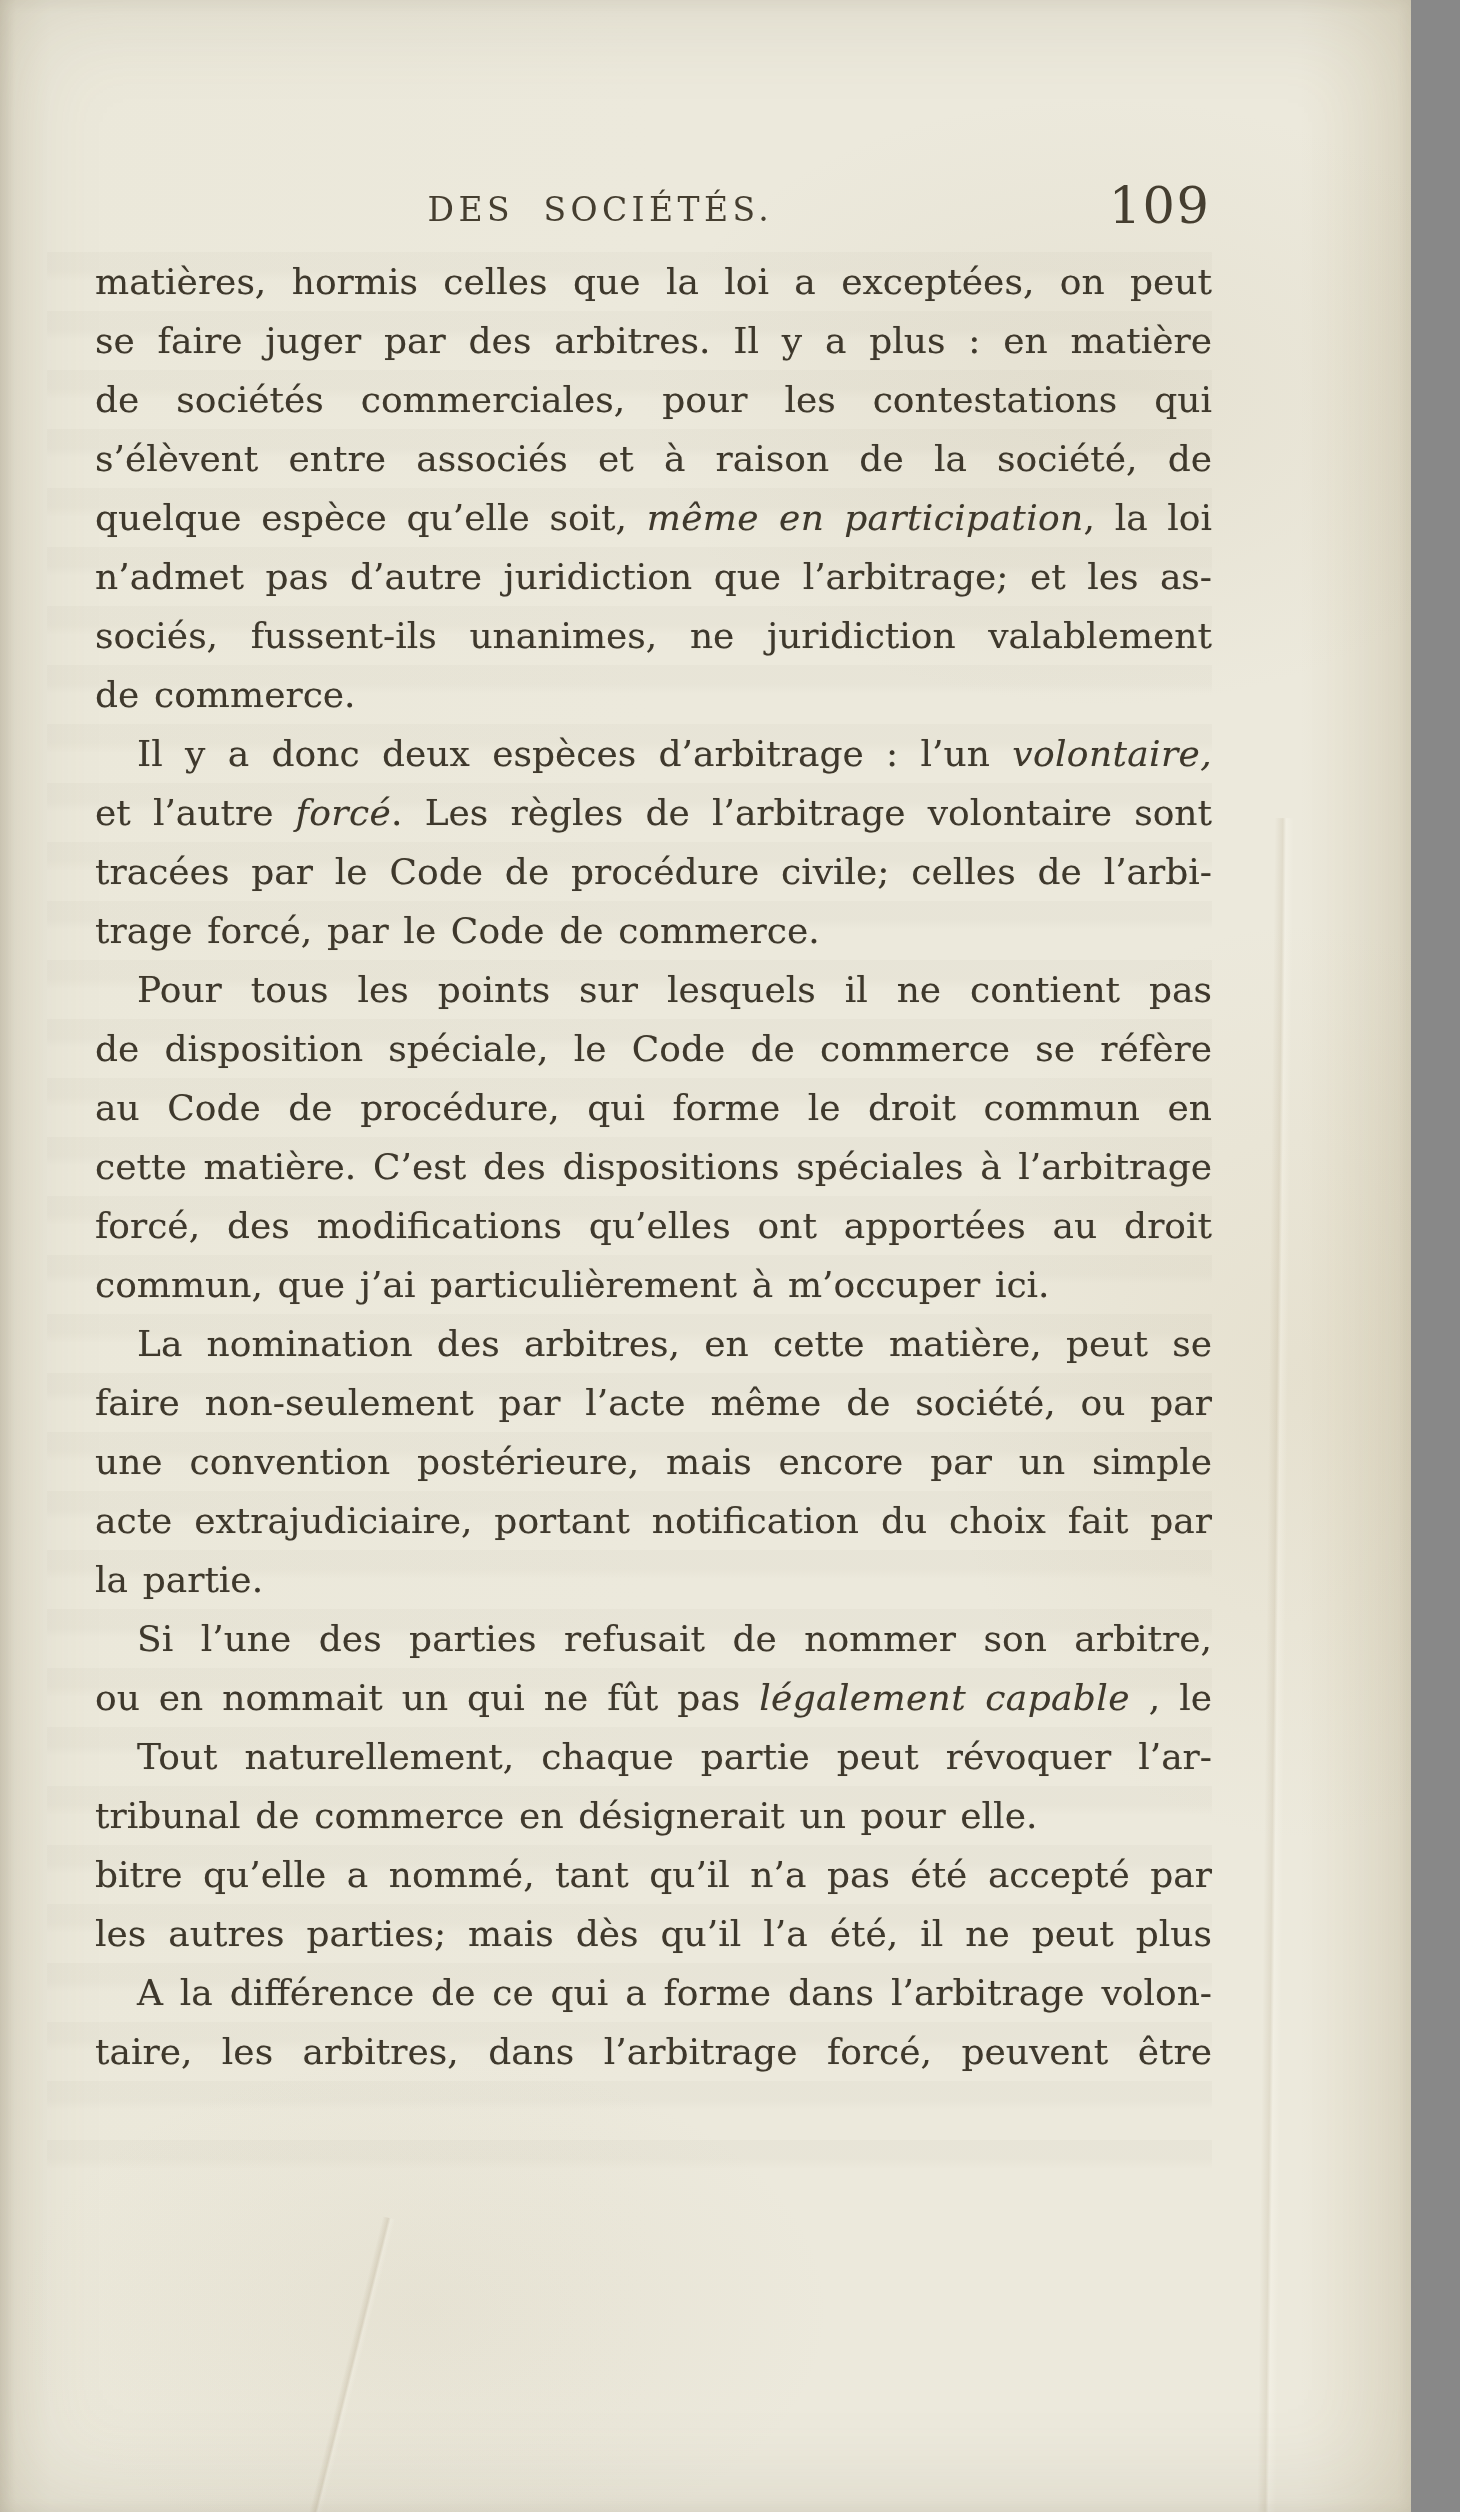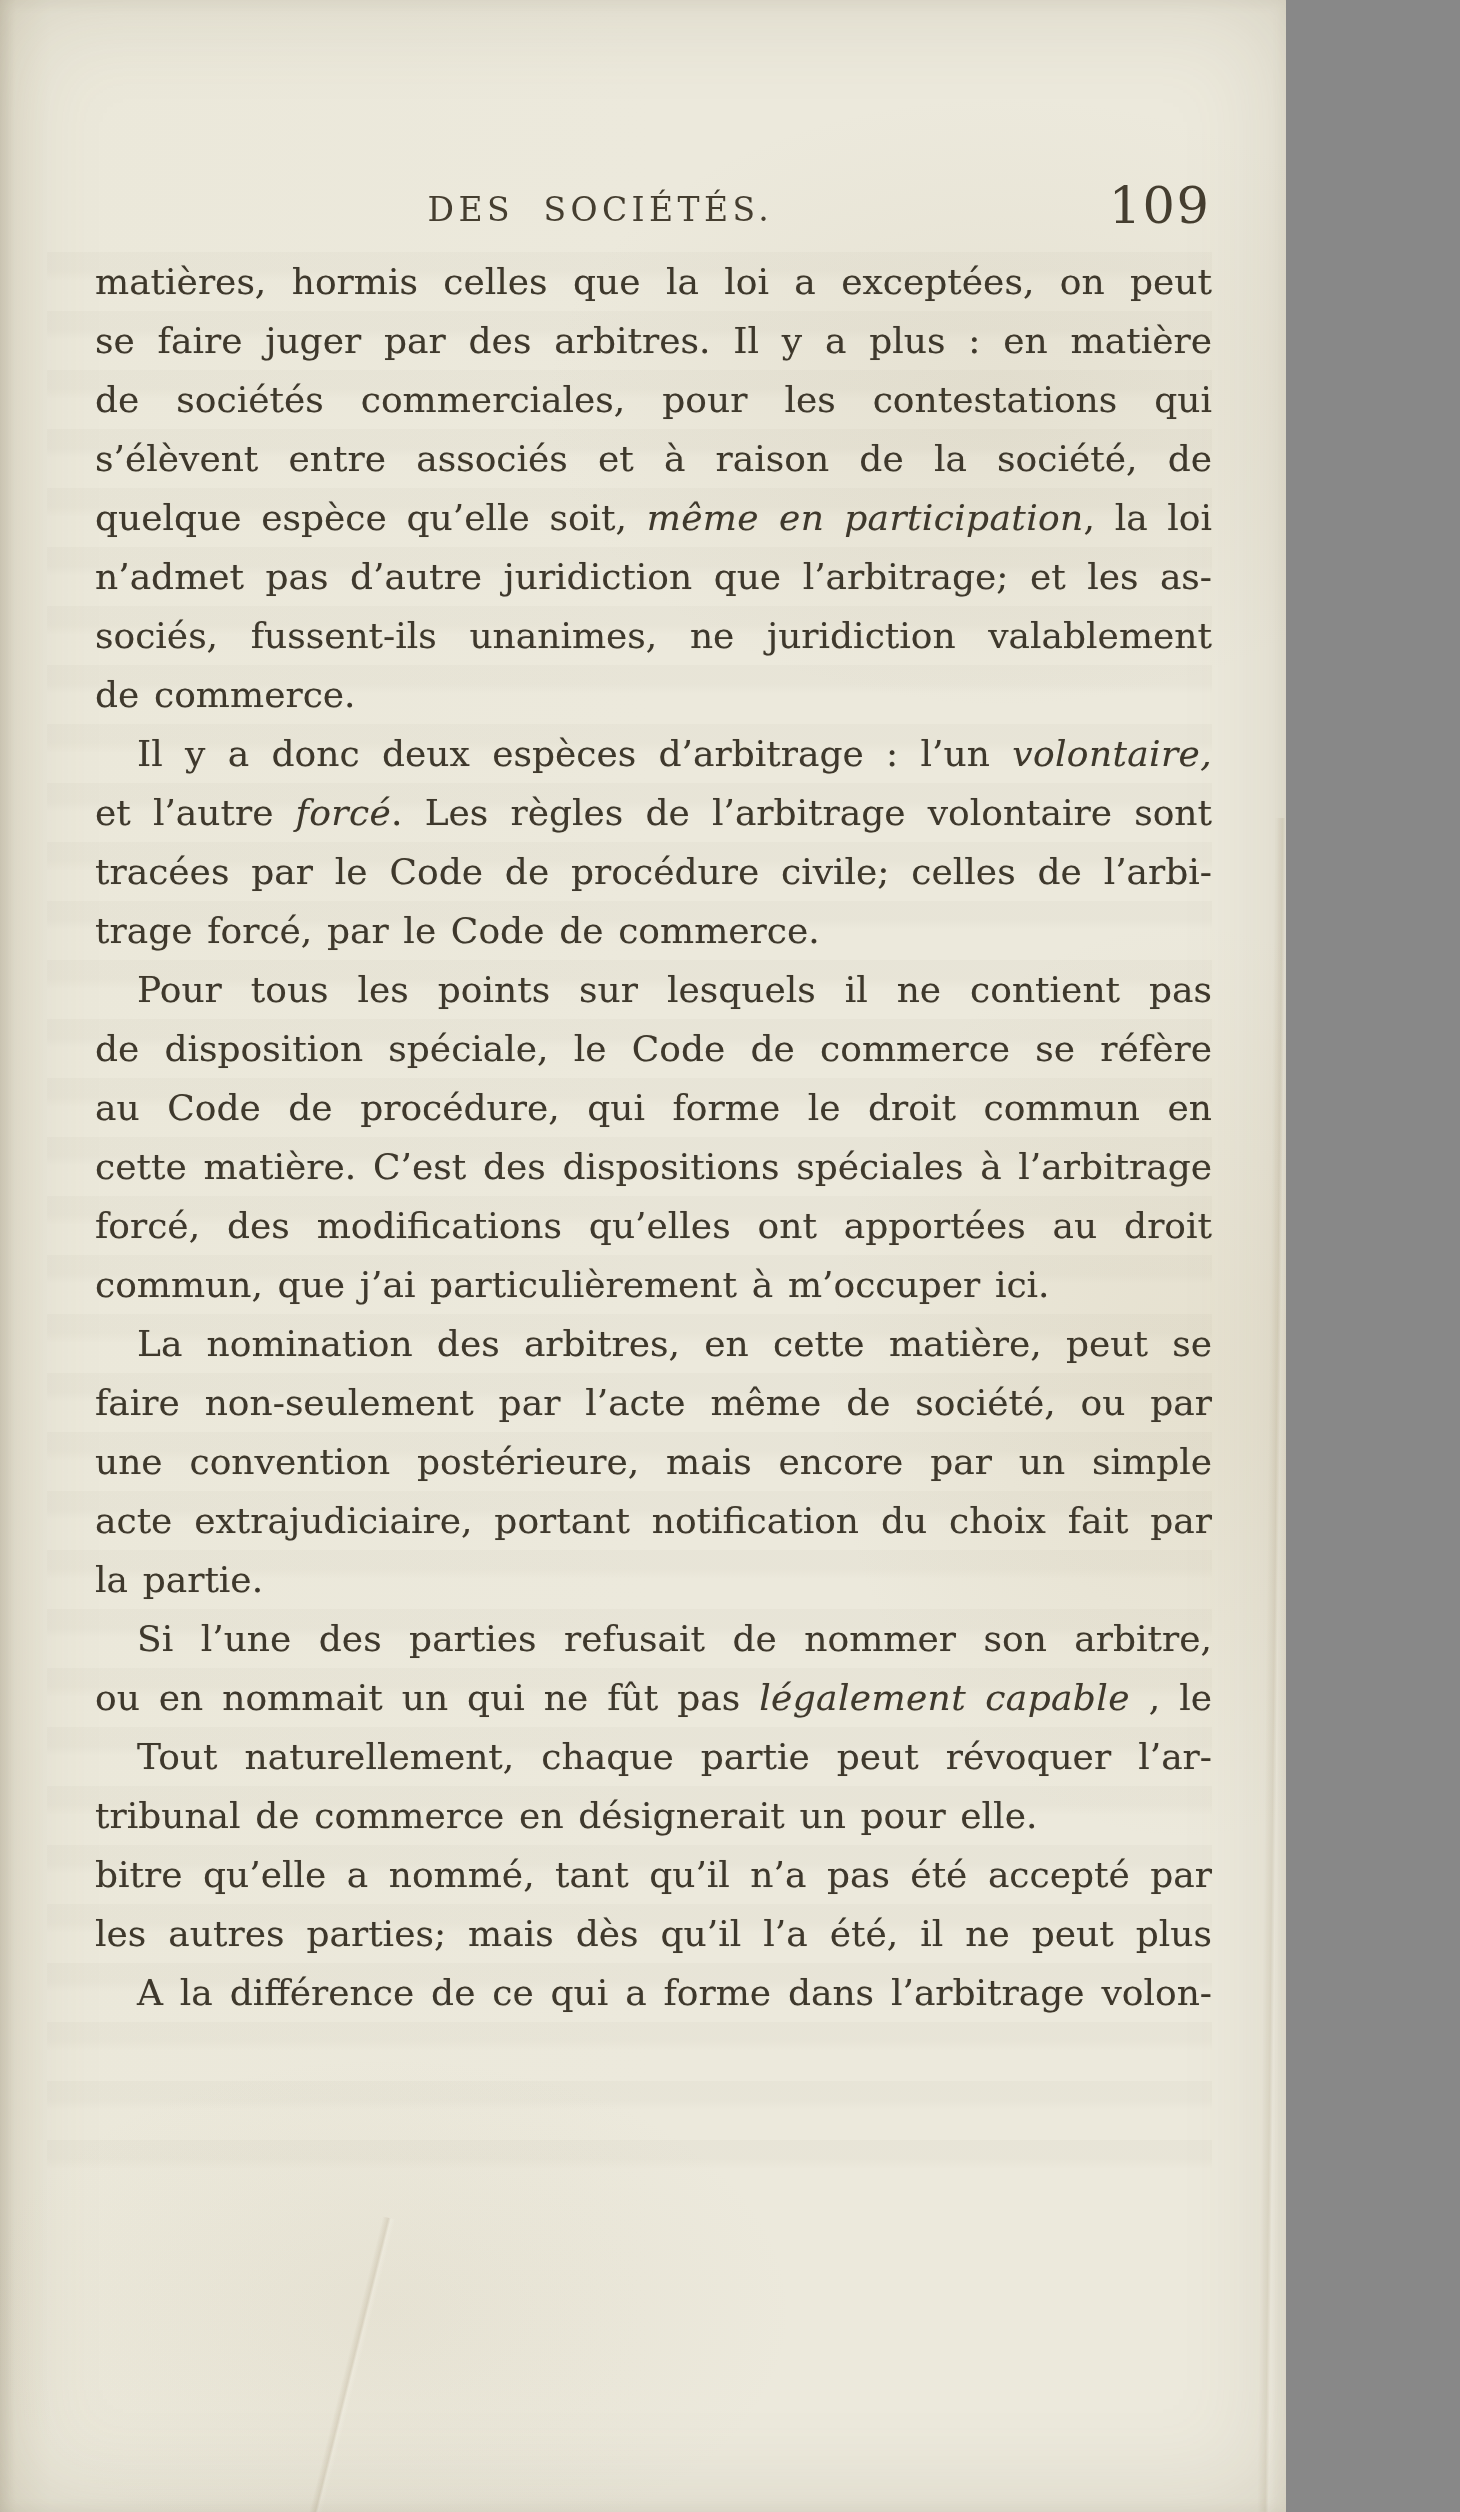--- a/index.html
+++ b/index.html
@@ -1,18 +1,18 @@
 <!DOCTYPE html>
 <html lang="fr" style="font-size:11.7px"><head>
 <meta charset="utf-8">
 <style>
   html,body{margin:0;padding:0;background:#888;}
   .scan{
     position:relative;
-    width:1286px;height:2512px;
+    width:1411px;height:2512px;
     overflow:hidden;
     font-family:"DejaVu Serif","Liberation Serif",serif;
     background:
       radial-gradient(657px 438px at 78% 16%, rgba(190,178,148,0.14), rgba(190,178,148,0) 70%),
       radial-gradient(511px 657px at 92% 55%, rgba(196,180,140,0.16), rgba(196,180,140,0) 70%),
       radial-gradient(584px 365px at 30% 92%, rgba(180,168,140,0.10), rgba(180,168,140,0) 70%),
       linear-gradient(90deg,#d8d3c2 0px,#e6e2d2 16px,#ebe8da 51px,#ECE9DC 657px,#ECE9DC 1300px,#e4dfcd 1399px,#d8d2bd 1461px),
       #ECE9DC;
     color:#3e382c;
   }
@@ -106,19 +106,20 @@
       <div class="line"><span>une convention postérieure, mais encore par un simple</span></div>
       <div class="line"><span>acte extrajudiciaire, portant notification du choix fait par</span></div>
       <div class="line last"><span>la partie.</span></div>
       <div class="line indent"><span>Si l’une des parties refusait de nommer son arbitre,</span></div>
       <div class="line"><span>ou en nommait un qui ne fût pas </span><span class="it">légalement capable</span><span> , le</span></div>
       <div class="line indent"><span>Tout naturellement, chaque partie peut révoquer l’ar-</span></div>
       <div class="line last"><span>tribunal de commerce en désignerait un pour elle.</span></div>
       <div class="line"><span>bitre qu’elle a nommé, tant qu’il n’a pas été accepté par</span></div>
       <div class="line"><span>les autres parties; mais dès qu’il l’a été, il ne peut plus</span></div>
       <div class="line indent"><span>A la différence de ce qui a forme dans l’arbitrage volon-</span></div>
+      <div class="line"><span>taire, les arbitres, dans l’arbitrage forcé, peuvent être</span></div>
     </div>
 
   <div class="crease-right"></div>
   <div class="crease-bottom"></div>
   <div class="vignette"></div>
 </div>
 
 
 </body></html>

